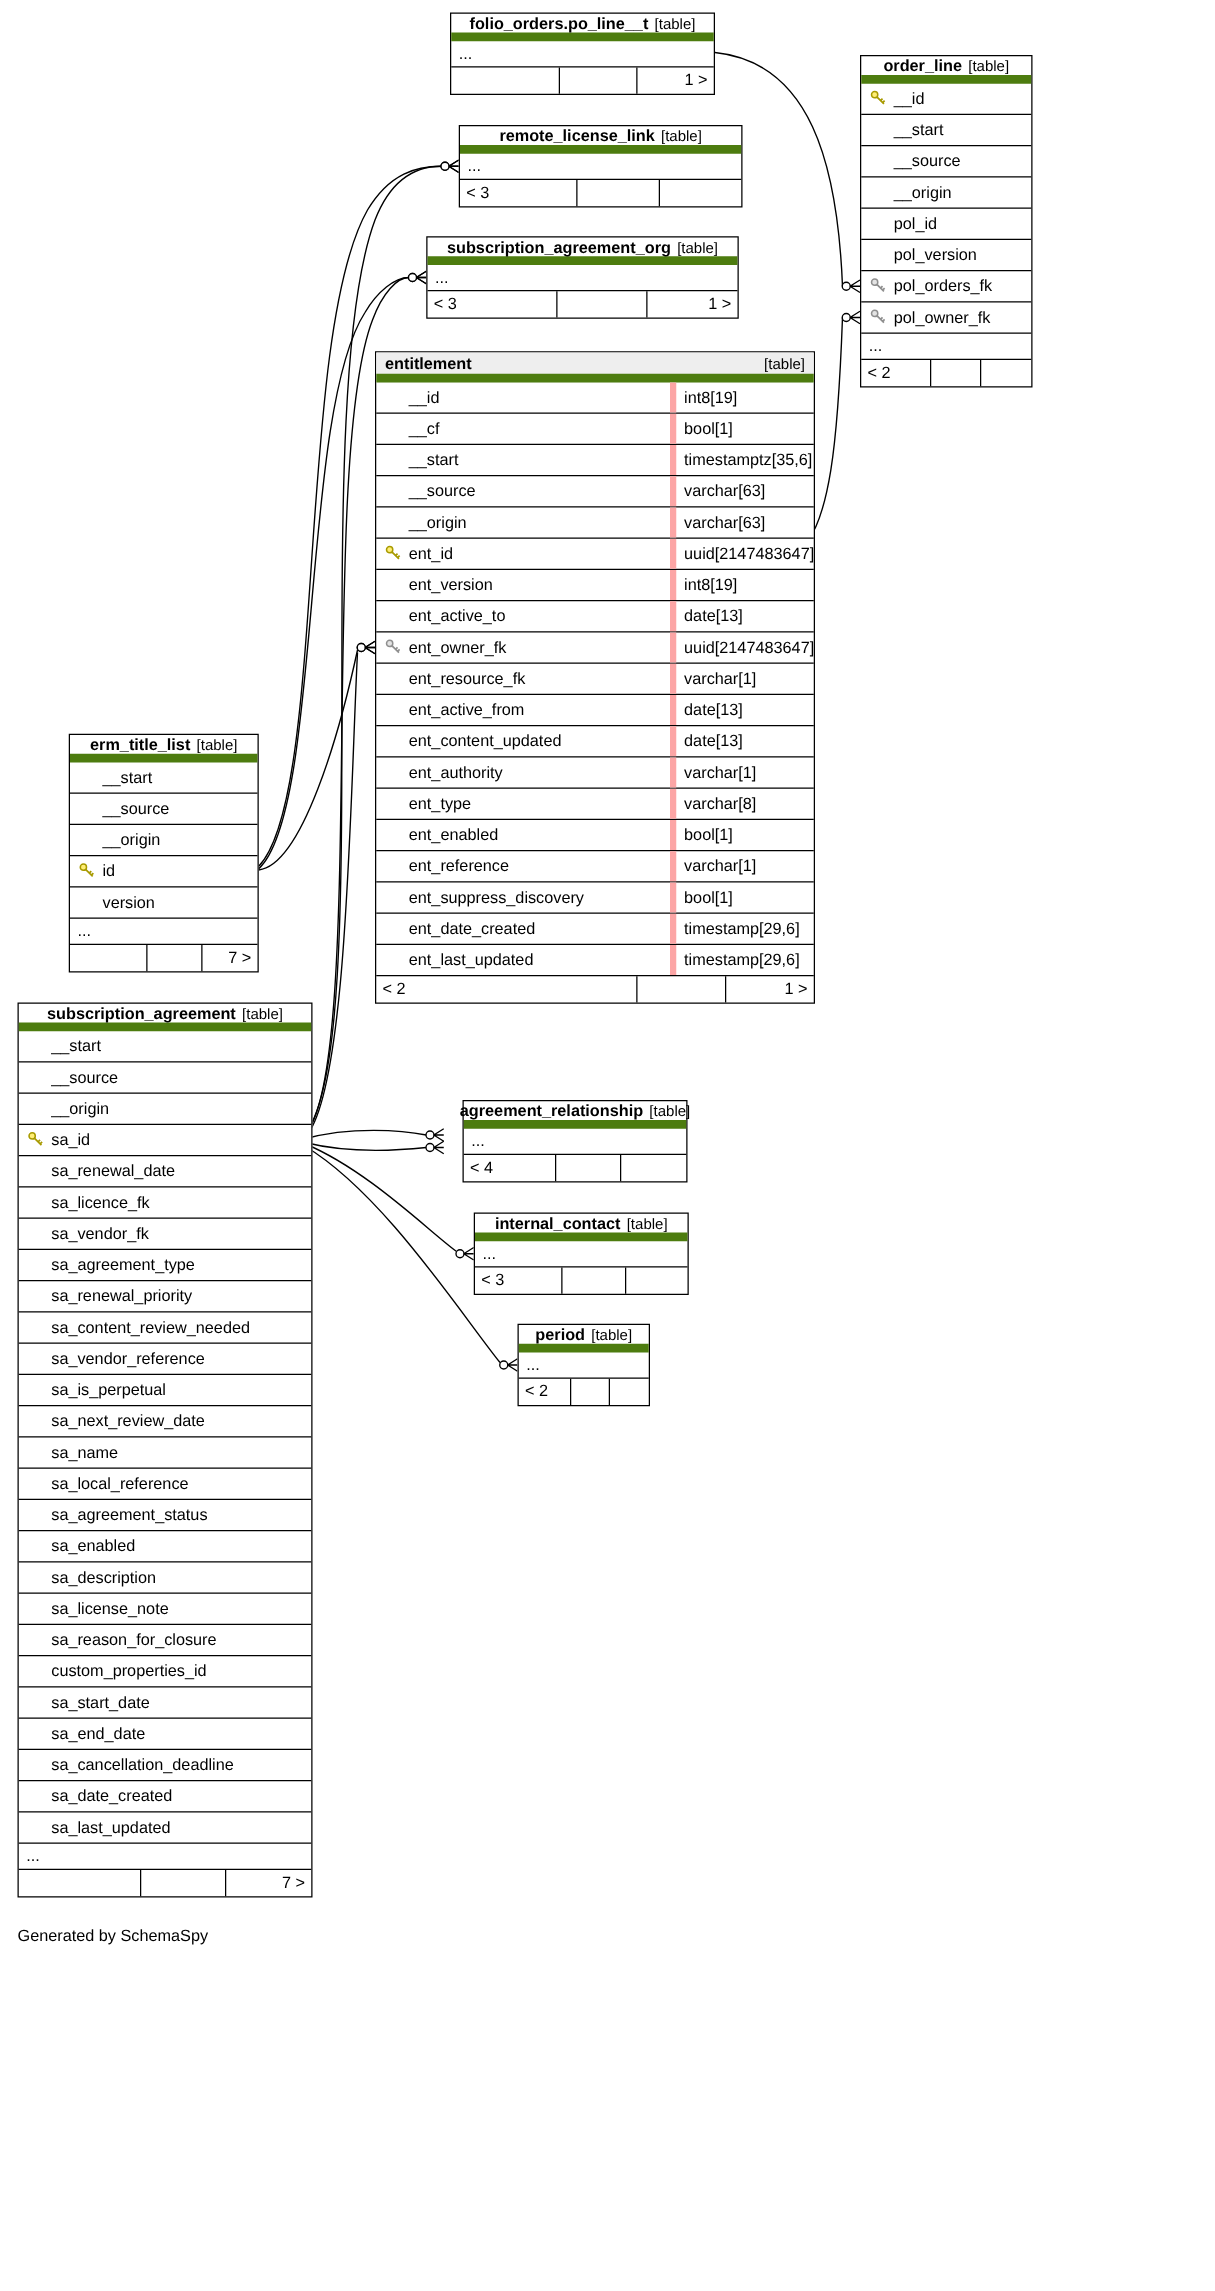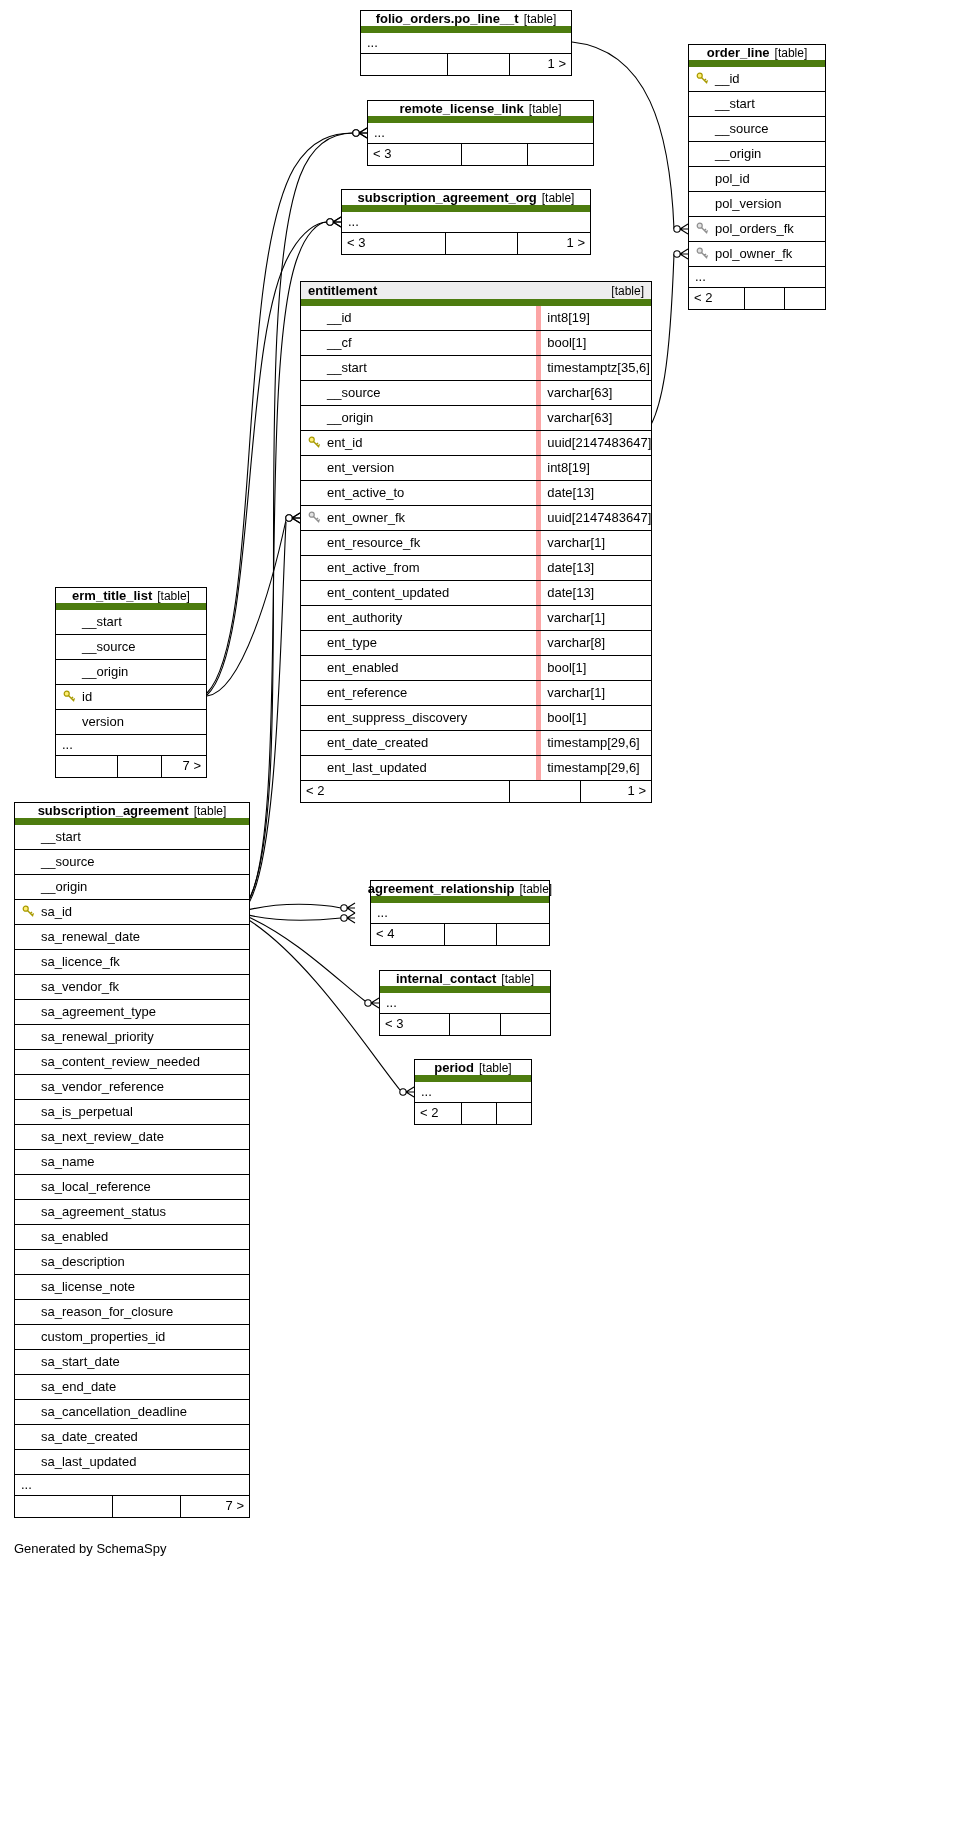--- a/index.html
+++ b/index.html
@@ -297,21 +297,21 @@
     <span class="ttag">[table]</span>
   </div>
   <div class="tellipsis">...</div>
   <div class="tfoot">
       <span class="fcell">&lt; 3</span>
       <span class="fcell"></span>
       <span class="fcell"></span>
     </div>
 </div>
 
-<div class="table" style="left:414px;top:1059px;width:118px">
+<div class="table" style="left:414px;top:1059px;width:106px">
   <div class="thead">
     <span class="tname">period</span>
     <span class="ttag">[table]</span>
   </div>
   <div class="tellipsis">...</div>
   <div class="tfoot">
       <span class="fcell">&lt; 2</span>
       <span class="fcell"></span>
       <span class="fcell"></span>
     </div>

